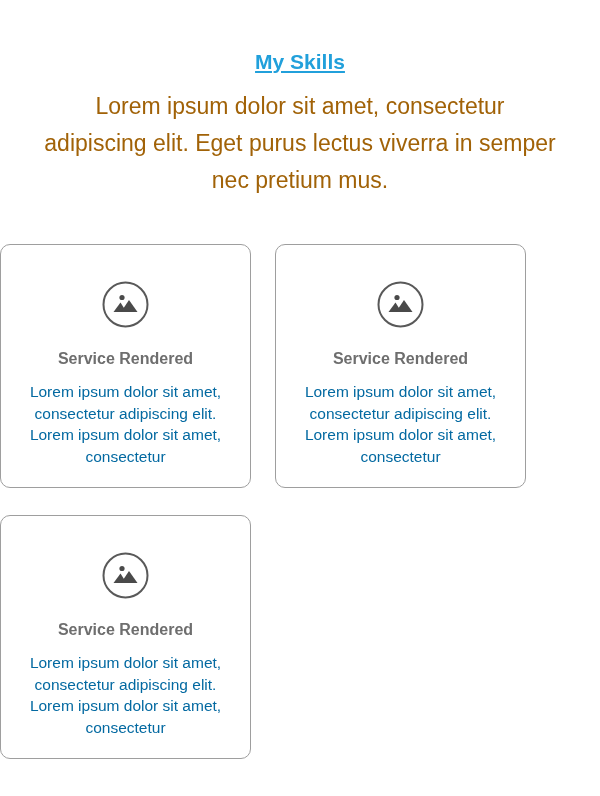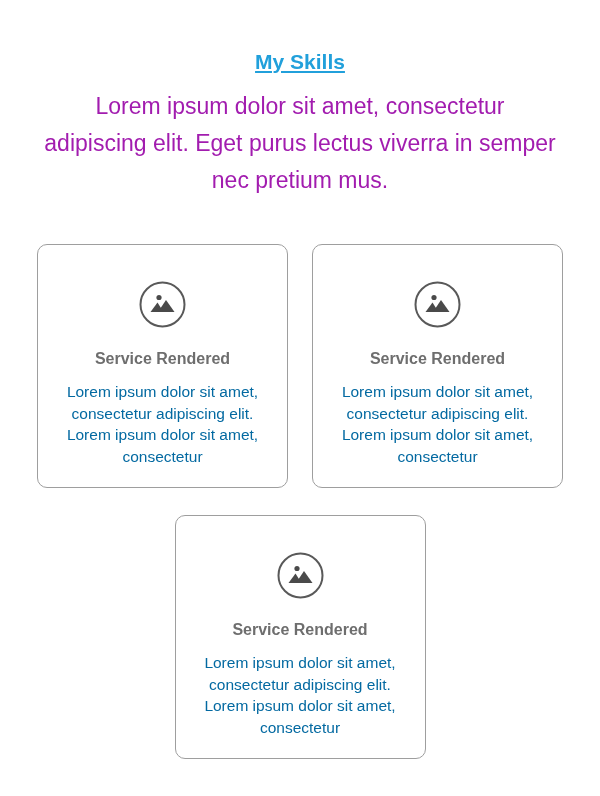--- a/index.html
+++ b/index.html
@@ -23,28 +23,27 @@
     text-align: center;
     color: #21A0DB;
     text-decoration: underline;
   }
   .section-intro {
     margin: 14px auto 0 auto;
     width: 592px;
     font-size: 23px;
     line-height: 37px;
     text-align: center;
-    color: #a21caf;
+    color: #a16207;
     white-space: pre-line;
   }
   .cards-grid {
     margin-top: 45px;
     display: flex;
     flex-wrap: wrap;
-    justify-content: center;
     column-gap: 24px;
     row-gap: 27px;
     width: 600px;
   }
   .service-card {
     box-sizing: border-box;
     width: 251px;
     height: 244px;
     background: #ffffff;
     border: 1px solid #9E9E9E;

